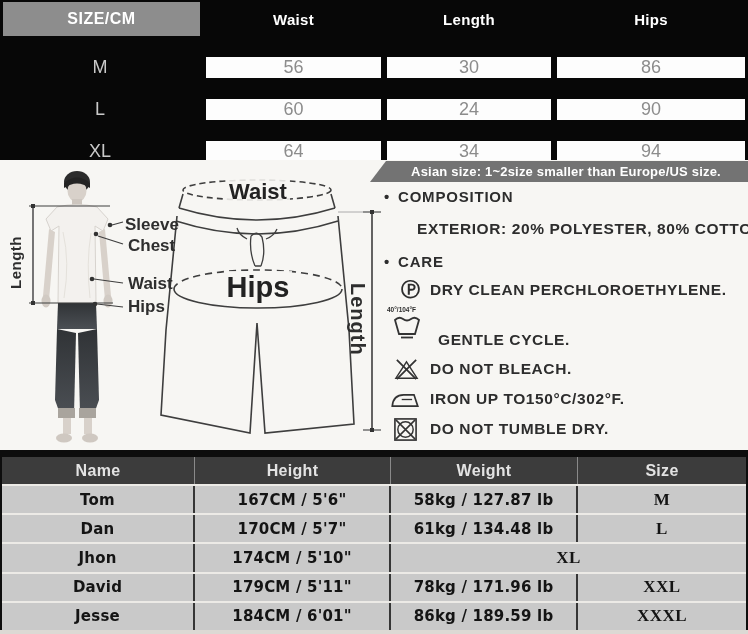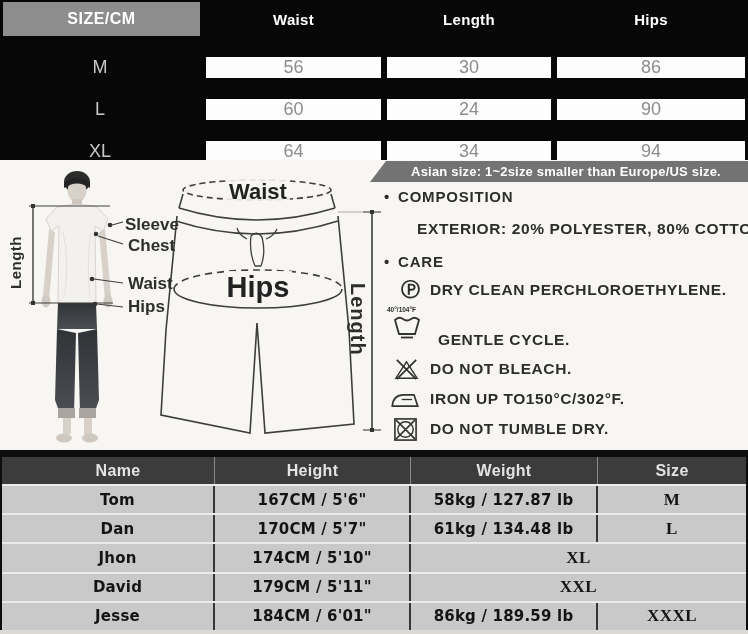--- a/index.html
+++ b/index.html
@@ -43,21 +43,21 @@
   .fit-table{position:absolute;left:0;top:450px;width:748px;height:180px;background:#0d0d0d;
     box-sizing:border-box;padding:7px 2px 0 2px;display:flex;flex-direction:column;}
   .fit-head{height:27px;display:flex;background:#3c3c3c;}
   .fh-cell{display:flex;align-items:center;justify-content:center;color:#e3e3e3;font-weight:700;font-size:16px;
     border-right:1px solid #8a8a8a;box-sizing:border-box;letter-spacing:.3px;}
   .fh-cell:last-child{border-right:none;}
   .fit-row{flex:1;display:flex;background:#c9c9c9;border-top:2px solid #eceae6;}
   .fr-cell{display:flex;align-items:center;justify-content:center;color:#141414;font-weight:700;font-size:15px;
     border-right:2px solid #363636;box-sizing:border-box;font-family:"DejaVu Sans",sans-serif;letter-spacing:.2px;}
   .fr-cell:last-child{border-right:none;}
-  .c0{width:193px;margin-left:20px;} .c1{width:196px;} .c2{width:187px;} .c3{flex:1;}
+  .c0{width:193px;} .c1{width:196px;} .c2{width:187px;} .c3{flex:1;}
   .size-serif{font-family:"Liberation Serif",serif;font-size:17px;letter-spacing:.5px;}
   .bottom-strip{position:absolute;left:0;top:630px;width:748px;height:4px;background:#dcd9d4;}
 </style>
 </head>
 <body>
 
 <div class="stage">
 
   <div class="size-table">
     <div class="st-corner">SIZE/CM</div>
@@ -224,20 +224,21 @@
       <div class="fr-cell c3 size-serif">L</div>
     </div>
     <div class="fit-row">
       <div class="fr-cell c0">Jhon</div>
       <div class="fr-cell c1">174CM / 5'10"</div>
       <div class="fr-cell c3 size-serif">XL</div>
     </div>
     <div class="fit-row">
       <div class="fr-cell c0">David</div>
       <div class="fr-cell c1">179CM / 5'11"</div>
+      <div class="fr-cell c2">78kg / 171.96 lb</div>
       <div class="fr-cell c3 size-serif">XXL</div>
     </div>
     <div class="fit-row">
       <div class="fr-cell c0">Jesse</div>
       <div class="fr-cell c1">184CM / 6'01"</div>
       <div class="fr-cell c2">86kg / 189.59 lb</div>
       <div class="fr-cell c3 size-serif">XXXL</div>
     </div>
   </div>
 

